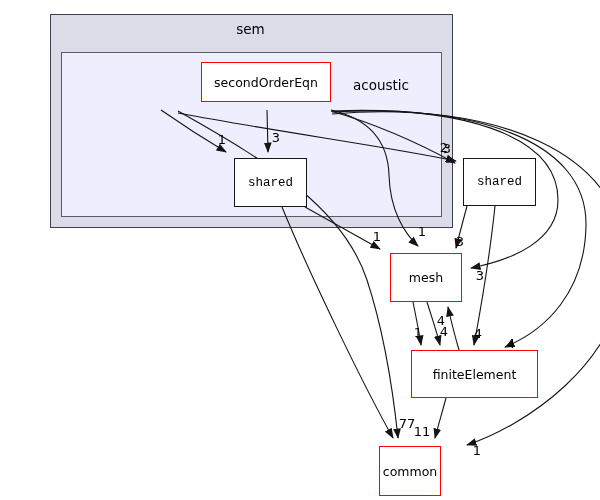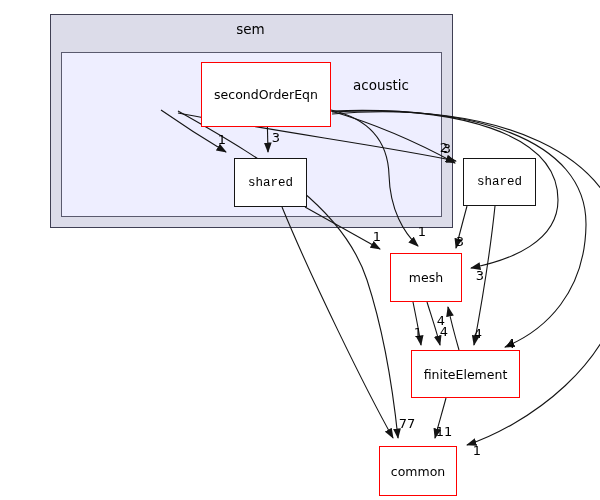--- a/index.html
+++ b/index.html
@@ -66,49 +66,49 @@
       <path marker-end="url(#arr)" d="M 379,302 C 382,317 385,331 387,345"></path>
       <path marker-end="url(#arr)" d="M 393,302 C 398,318 403,333 406,345"></path>
       <path marker-end="url(#arr)" d="M 425,350 C 421,336 417,321 414,307"></path>
       <path marker-end="url(#arr)" d="M 461,206 C 456,254 448,302 440,345"></path>
       <path marker-end="url(#arr)" d="M 298,112 C 435,104 553,138 552,225 C 551,292 512,330 471,347"></path>
       <path marker-end="url(#arr)" d="M 412,398 C 408,413 404,426 401,438"></path>
       <path marker-end="url(#arr)" d="M 298,114 C 460,100 592,152 591,262 C 590,365 485,428 433,445"></path>
     </g>
   </svg>
 
-  <div class="node red" style="left:167px;top:62px;width:130px;height:65px;">
+  <div class="node red" style="left:167px;top:62px;width:130px;height:40px;">
     <span>secondOrderEqn</span>
   </div>
   <div class="node plain" style="left:200px;top:158px;width:73px;height:49px;">
     <span>shared</span>
   </div>
   <div class="node plain" style="left:429px;top:158px;width:73px;height:48px;">
     <span>shared</span>
   </div>
   <div class="node red" style="left:356px;top:253px;width:72px;height:49px;">
     <span>mesh</span>
   </div>
-  <div class="node red" style="left:377px;top:350px;width:109px;height:48px;text-align:center;">
+  <div class="node red" style="left:377px;top:350px;width:127px;height:48px;text-align:center;">
     <span>finiteElement</span>
   </div>
-  <div class="node red" style="left:345px;top:446px;width:78px;height:50px;">
+  <div class="node red" style="left:345px;top:446px;width:62px;height:50px;">
     <span>common</span>
   </div>
 
   <span class="elabel" style="left:188px;top:139px;">1</span>
   <span class="elabel" style="left:242px;top:137px;">3</span>
   <span class="elabel" style="left:410px;top:147px;">2</span>
   <span class="elabel" style="left:413px;top:148px;">3</span>
   <span class="elabel" style="left:343px;top:236px;">1</span>
   <span class="elabel" style="left:388px;top:231px;">1</span>
   <span class="elabel" style="left:426px;top:241px;">3</span>
   <span class="elabel" style="left:446px;top:275px;">3</span>
   <span class="elabel" style="left:384px;top:332px;">1</span>
   <span class="elabel" style="left:407px;top:320px;">4</span>
   <span class="elabel" style="left:410px;top:331px;">4</span>
   <span class="elabel" style="left:444px;top:333px;">4</span>
   <span class="elabel" style="left:477px;top:343px;">4</span>
   <span class="elabel" style="left:373px;top:423px;">77</span>
-  <span class="elabel" style="left:410px;top:431px;">11</span>
+  <span class="elabel" style="left:388px;top:431px;">11</span>
   <span class="elabel" style="left:443px;top:450px;">1</span>
 
 </div>
 
 </body></html>

